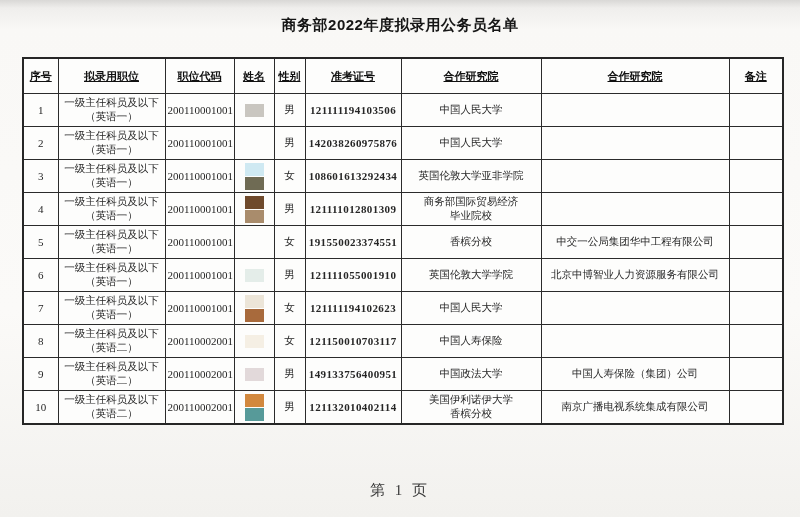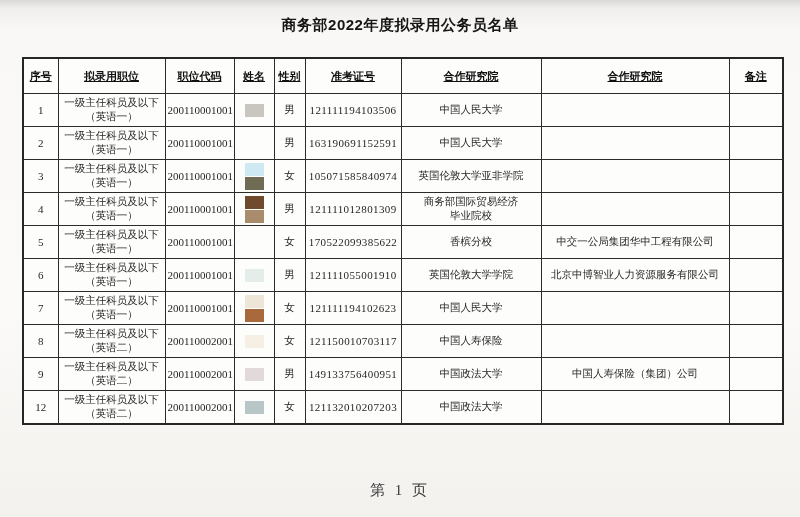--- a/index.html
+++ b/index.html
@@ -50,21 +50,21 @@
     text-decoration: underline;
   }
   .roster td {
     font-size: 10.5px;
     height: 30px;
     line-height: 1.3;
     white-space: pre-line;
     color: #262626;
   }
   .roster td.num { font-size: 11px; }
-  .roster td.exam { letter-spacing: 0.4px; }
+  .roster td.exam { letter-spacing: 0.4px; font-weight: bold; }
   .blk {
     display: inline-block;
     width: 19px;
     height: 13px;
     vertical-align: middle;
     margin: 0 0.5px;
   }
   .footer {
     position: absolute;
     left: 0; top: 481px;
@@ -120,33 +120,33 @@
           <td></td>
           <td></td>
         </tr>
         <tr>
           <td class="num">2</td>
           <td>一级主任科员及以下
 （英语一）</td>
           <td class="num">200110001001</td>
           <td></td>
           <td>男</td>
-          <td class="exam num">163190691152591</td>
+          <td class="exam num">142038260975876</td>
           <td>中国人民大学</td>
           <td></td>
           <td></td>
         </tr>
         <tr>
           <td class="num">3</td>
           <td>一级主任科员及以下
 （英语一）</td>
           <td class="num">200110001001</td>
           <td><span class="blk" style="background: rgb(207, 233, 242);"></span><span class="blk" style="background: rgb(111, 107, 84);"></span></td>
           <td>女</td>
-          <td class="exam num">105071585840974</td>
+          <td class="exam num">108601613292434</td>
           <td>英国伦敦大学亚非学院</td>
           <td></td>
           <td></td>
         </tr>
         <tr>
           <td class="num">4</td>
           <td>一级主任科员及以下
 （英语一）</td>
           <td class="num">200110001001</td>
           <td><span class="blk" style="background: rgb(111, 74, 44);"></span><span class="blk" style="background: rgb(169, 140, 108);"></span></td>
@@ -157,21 +157,21 @@
           <td></td>
           <td></td>
         </tr>
         <tr>
           <td class="num">5</td>
           <td>一级主任科员及以下
 （英语一）</td>
           <td class="num">200110001001</td>
           <td></td>
           <td>女</td>
-          <td class="exam num">170522099385622</td>
+          <td class="exam num">191550023374551</td>
           <td>香槟分校</td>
           <td>中交一公局集团华中工程有限公司</td>
           <td></td>
         </tr>
         <tr>
           <td class="num">6</td>
           <td>一级主任科员及以下
 （英语一）</td>
           <td class="num">200110001001</td>
           <td><span class="blk" style="background: rgb(228, 237, 233);"></span></td>
@@ -211,29 +211,30 @@
 （英语二）</td>
           <td class="num">200110002001</td>
           <td><span class="blk" style="background: rgb(226, 217, 218);"></span></td>
           <td>男</td>
           <td class="exam num">149133756400951</td>
           <td>中国政法大学</td>
           <td>中国人寿保险（集团）公司</td>
           <td></td>
         </tr>
         <tr>
-          <td class="num">12</td>
+          <td class="num">10</td>
           <td>一级主任科员及以下
 （英语二）</td>
           <td class="num">200110002001</td>
-          <td><span class="blk" style="background: rgb(185, 198, 200);"></span></td>
-          <td>女</td>
-          <td class="exam num">121132010207203</td>
-          <td>中国政法大学</td>
-          <td></td>
+          <td><span class="blk" style="background: rgb(210, 136, 62);"></span><span class="blk" style="background: rgb(87, 154, 153);"></span></td>
+          <td>男</td>
+          <td class="exam num">121132010402114</td>
+          <td>美国伊利诺伊大学
+香槟分校</td>
+          <td>南京广播电视系统集成有限公司</td>
           <td></td>
         </tr>
       </tbody>
   </table>
 
   <div class="footer">第 1 页</div>
 
 </div>
 
 </body></html>

